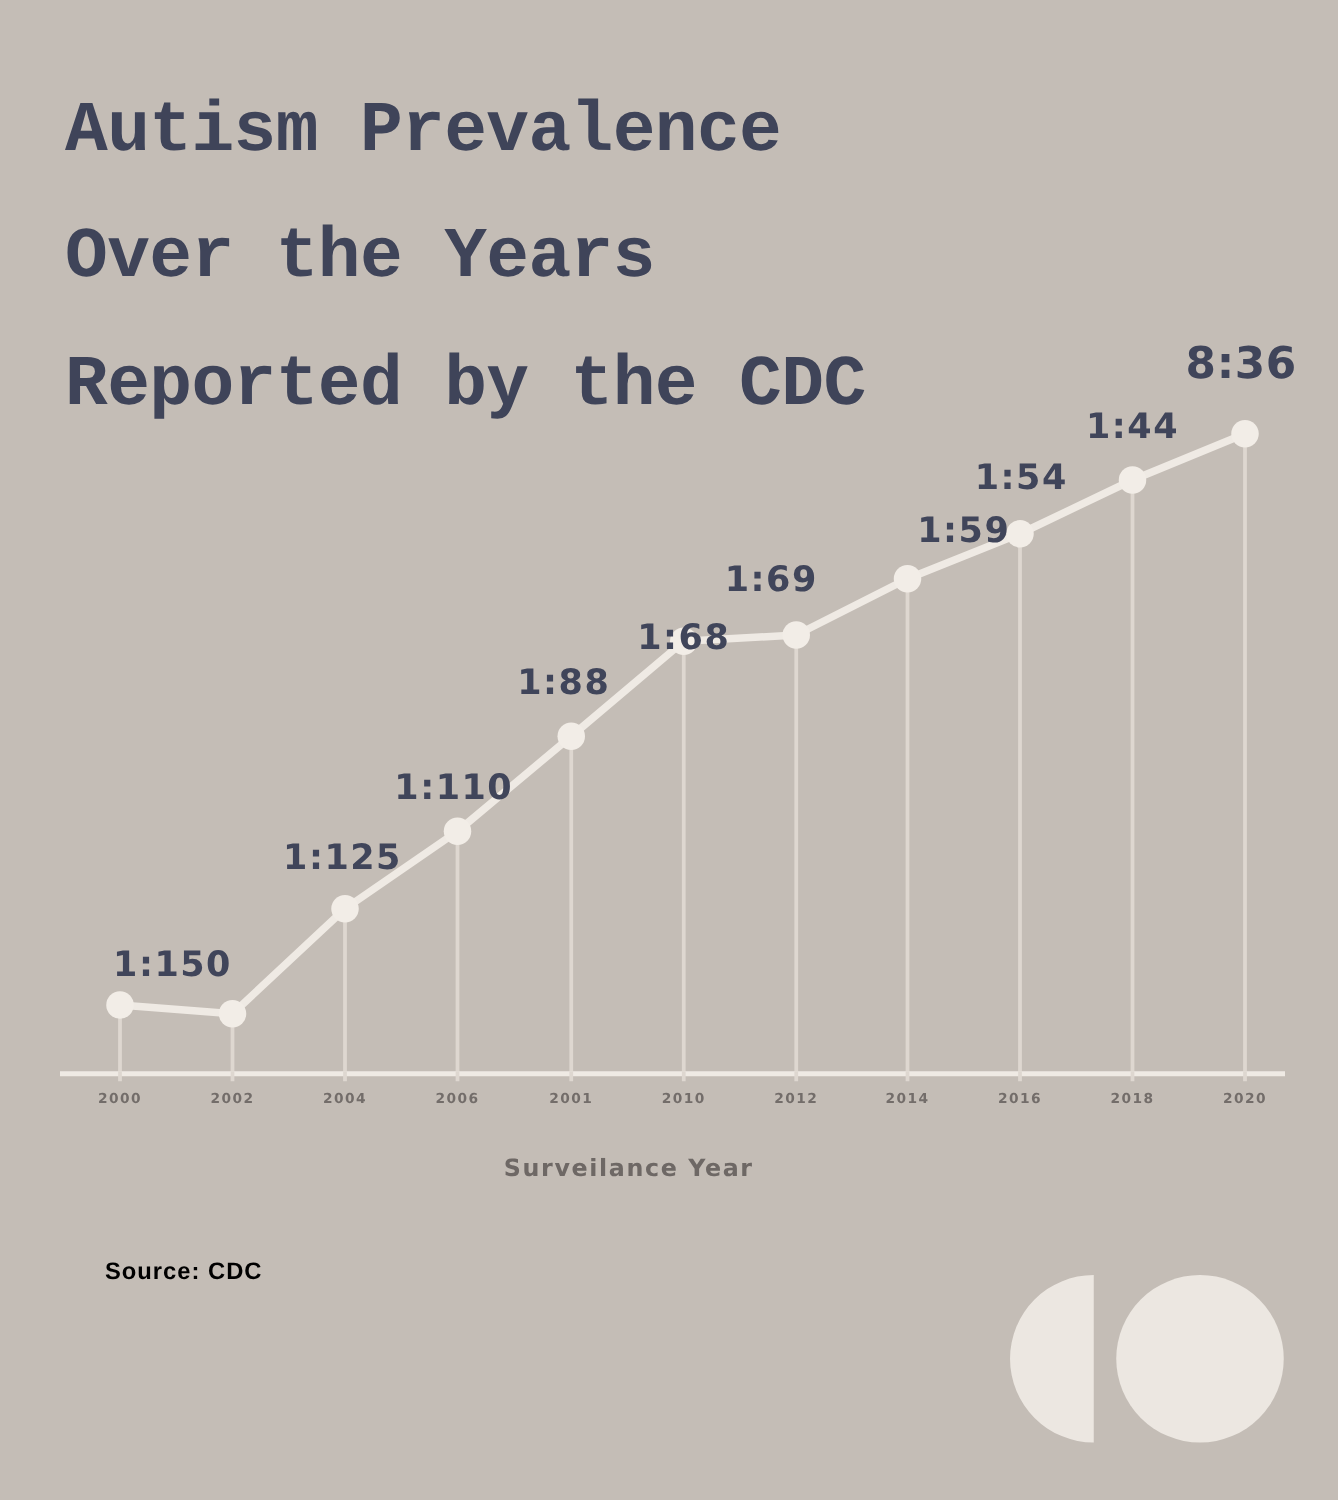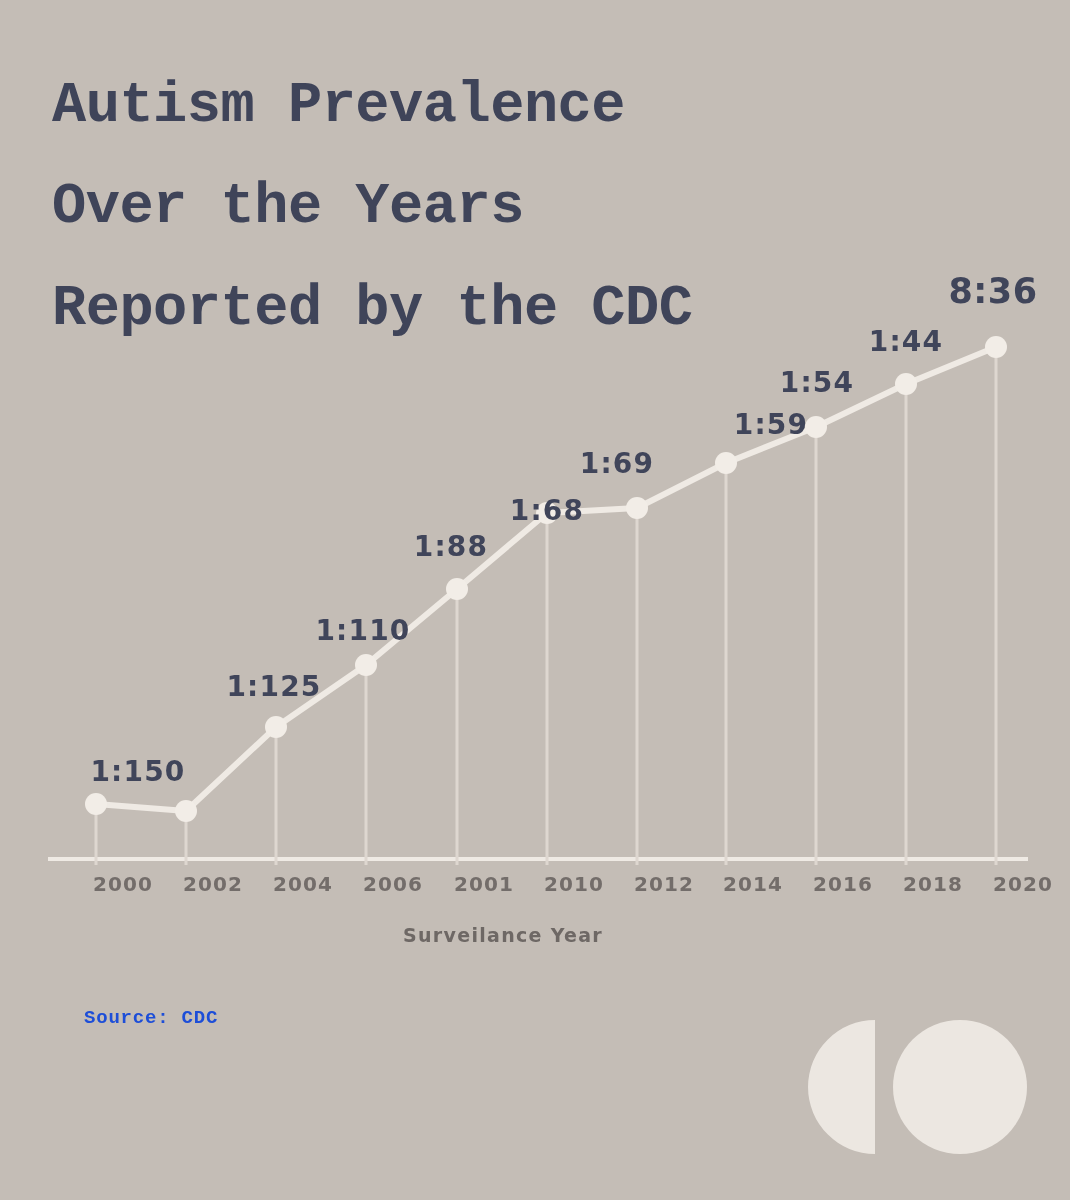--- a/index.html
+++ b/index.html
@@ -62,27 +62,26 @@
   .data-label.big {
     font-size: 35px;
     letter-spacing: 0.5px;
   }
 
   
   .tick-label {
     position: absolute;
     font-family: "DejaVu Sans", "Liberation Sans", sans-serif;
     font-weight: 700;
-    font-size: 20px;
+    font-size: 11px;
     letter-spacing: 1.1px;
     color: #736d6a;
     white-space: nowrap;
     transform: translateX(-50%);
     top: 872px;
-    margin-left: 27px;
   }
 
   
   #x-axis-title {
     position: absolute;
     top: 924px;
     left: 0;
     width: 1006px;
     text-align: center;
     font-family: "DejaVu Sans", "Liberation Sans", sans-serif;
@@ -90,25 +89,25 @@
     font-size: 19px;
     letter-spacing: 1.3px;
     color: #6e6865;
   }
 
   
   #source-note {
     position: absolute;
     left: 84px;
     top: 1007px;
-    font-family: Liberation Mono, monospace;
+    font-family: Liberation Sans, sans-serif;
     font-weight: 700;
     font-size: 19px;
     letter-spacing: 0.8px;
-    color: #1d4ed8;
+    color: #000000;
   }
 
   
   #logo {
     position: absolute;
     left: 775px;
     top: 1012px;
     width: 260px;
     height: 150px;
   }

